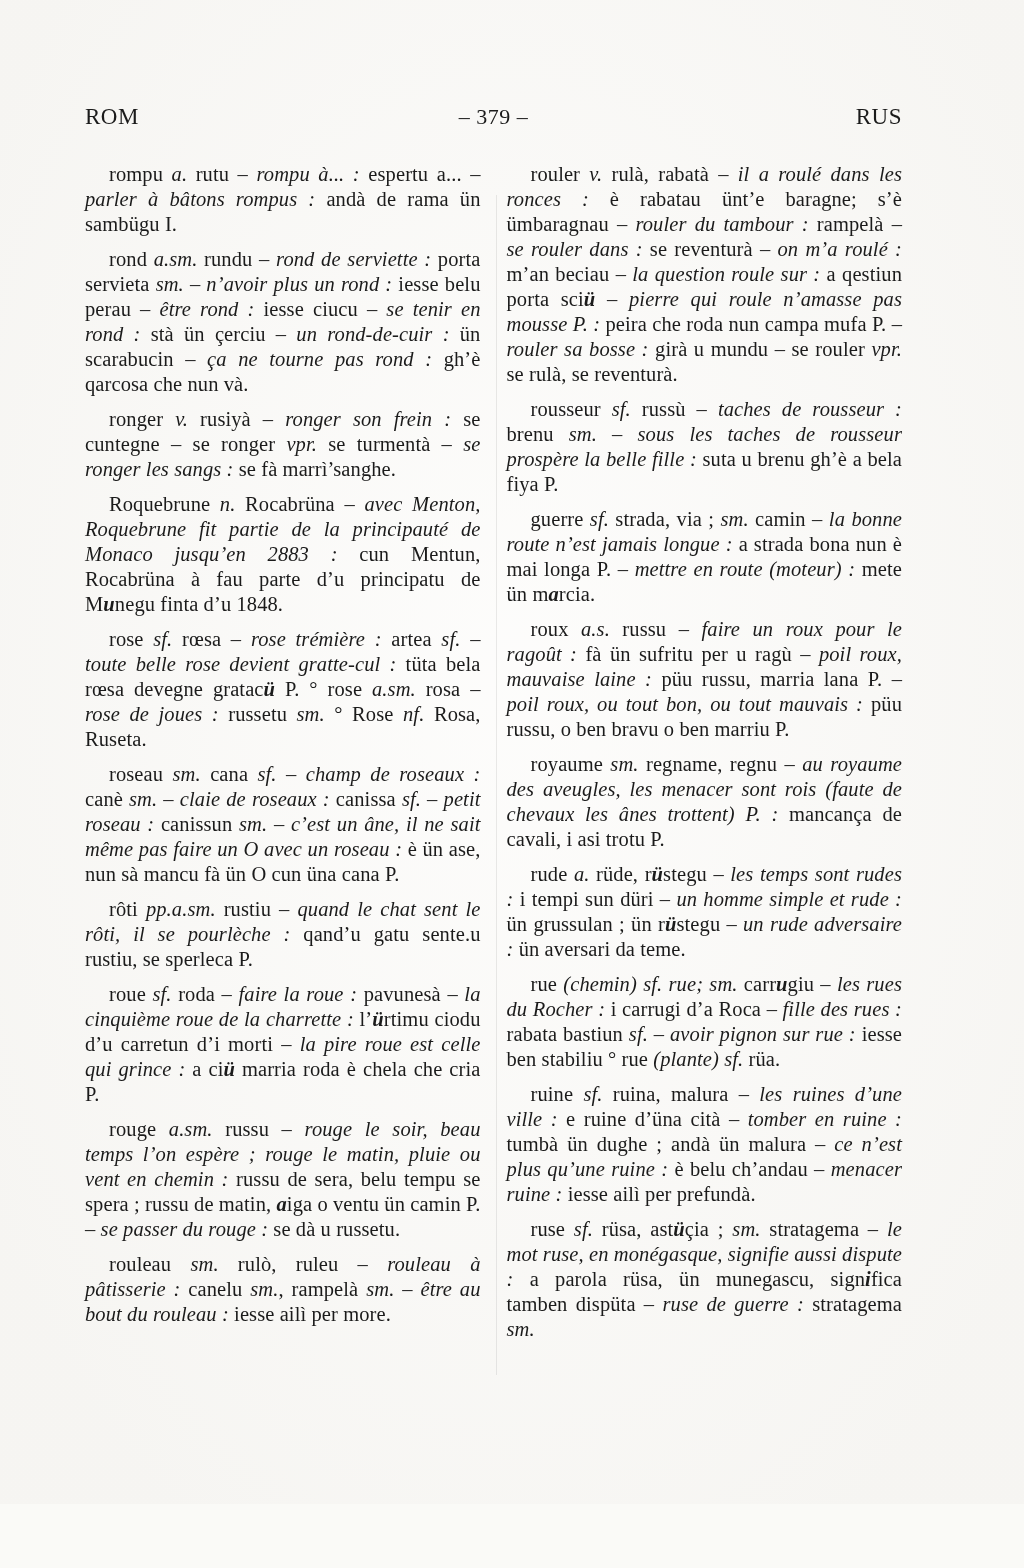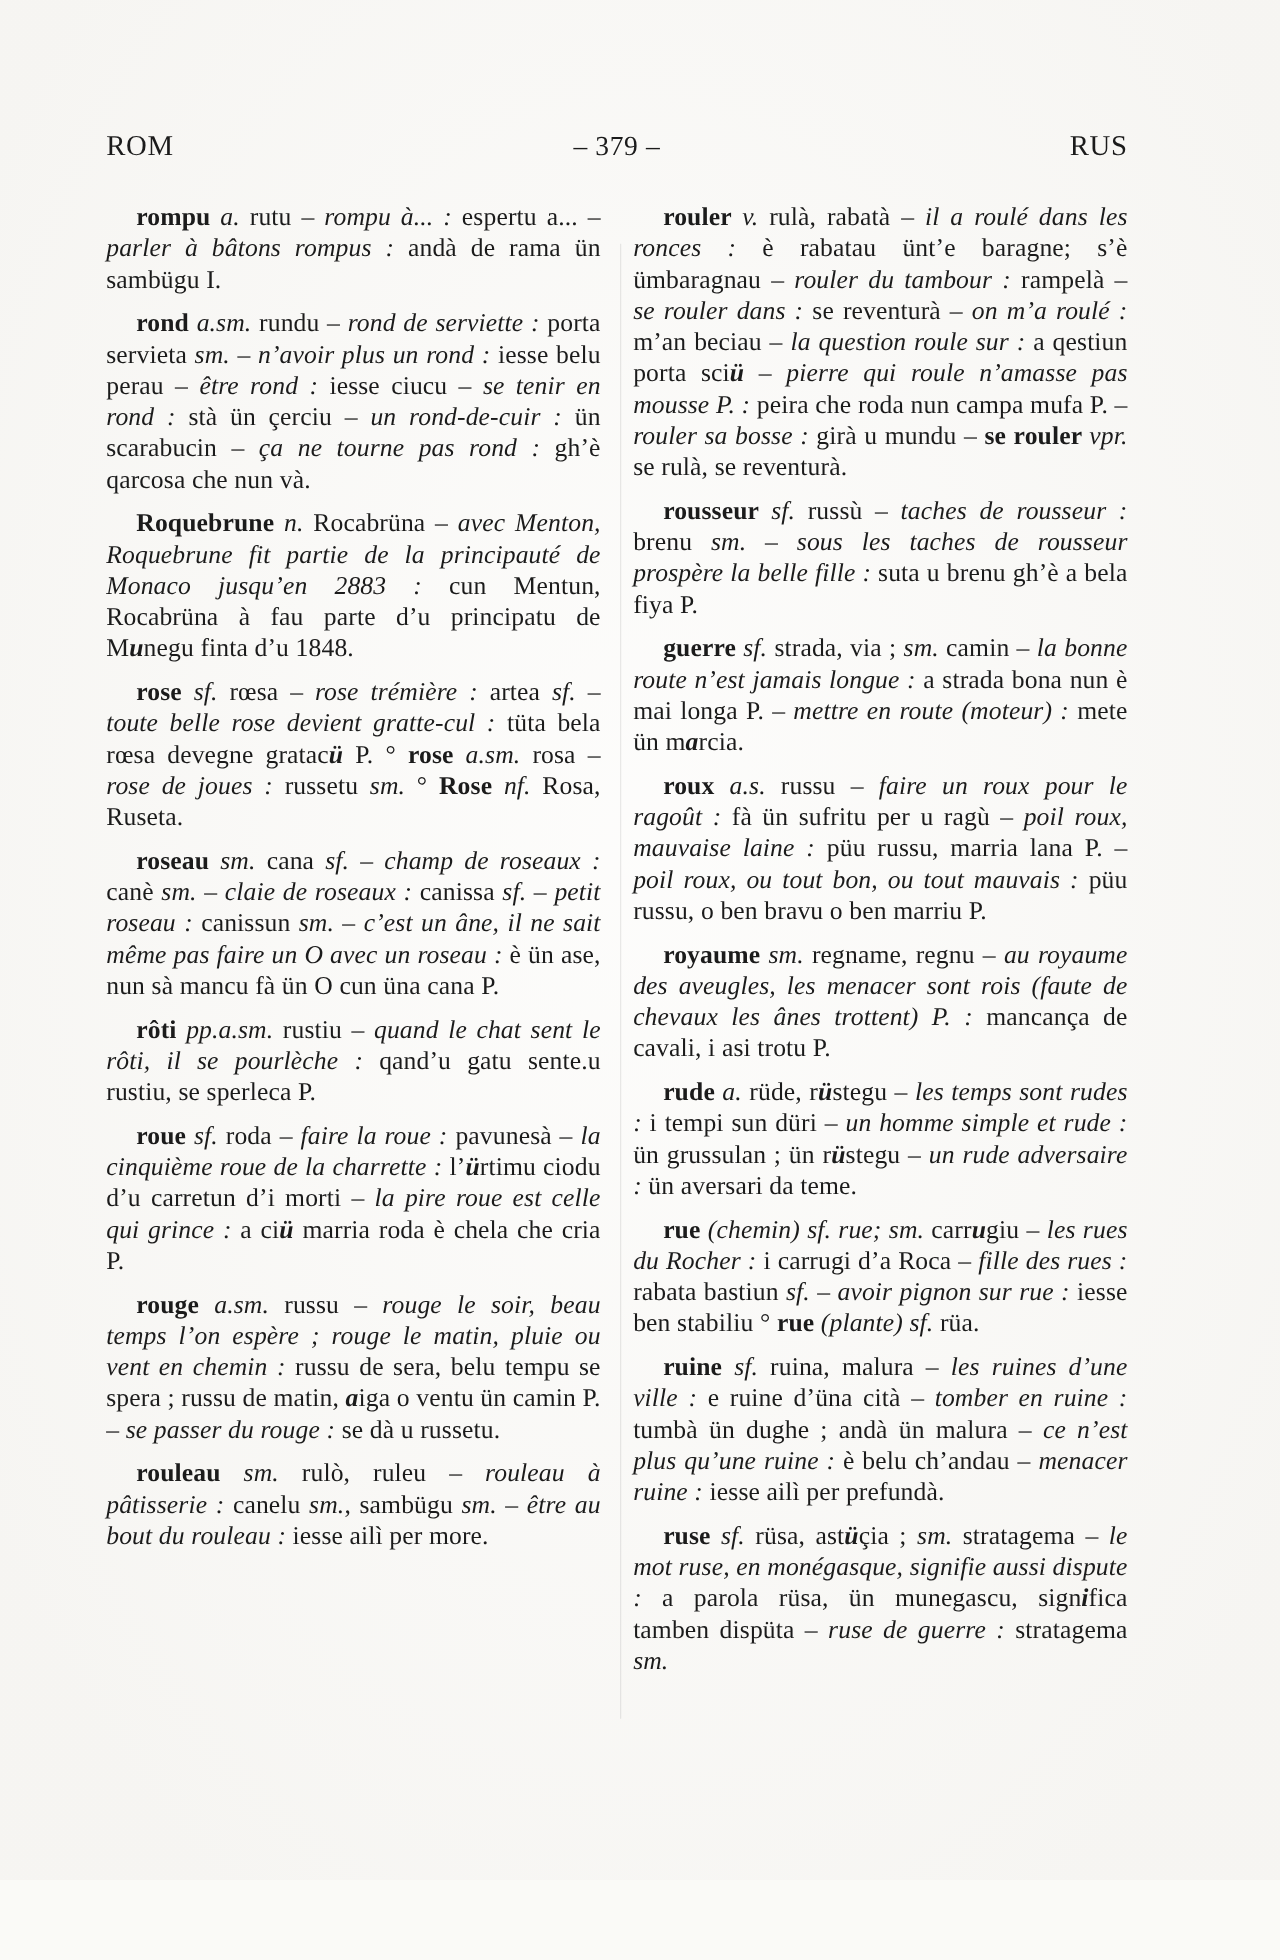--- a/index.html
+++ b/index.html
@@ -37,21 +37,21 @@
     width: 396px;
     text-align: justify;
     font-size: 20.5px;
     line-height: 25px;
     letter-spacing: 0.1px;
   }
   .entry {
     margin: 0 0 10px 0;
     text-indent: 24px;
   }
-  .hw { font-weight: bold; }
+  .hw { font-weight: normal; }
   .it { font-style: italic; }
   .bi { font-weight: bold; font-style: italic; }
   .gutter-line {
     position: absolute;
     left: 496px; top: 195px;
     width: 1px; height: 1180px;
     background: rgba(60,60,55,0.10);
   }
 </style>
 </head>
@@ -63,27 +63,28 @@
     <span class="h-mid">– 379 –</span>
     <span class="h-right">RUS</span>
   </div>
 
   <div class="gutter-line"></div>
 
   <div class="columns">
     <div class="col">
         <p class="entry"><span class="hw">rompu </span><span class="it">a.</span><span> rutu – </span><span class="it">rompu à... :</span><span> espertu a... – </span><span class="it">parler à bâtons rompus :</span><span> andà de rama ün sambügu I.</span></p>
         <p class="entry"><span class="hw">rond </span><span class="it">a.sm.</span><span> rundu – </span><span class="it">rond de serviette :</span><span> porta servieta </span><span class="it">sm.</span><span> – </span><span class="it">n’avoir plus un rond :</span><span> iesse belu perau – </span><span class="it">être rond :</span><span> iesse ciucu – </span><span class="it">se tenir en rond :</span><span> stà ün çerciu – </span><span class="it">un rond-de-cuir :</span><span> ün scarabucin – </span><span class="it">ça ne tourne pas rond :</span><span> gh’è qarcosa che nun và.</span></p>
+        <p class="entry"><span class="hw">ronger </span><span class="it">v.</span><span> rusiyà – </span><span class="it">ronger son frein :</span><span> se cuntegne – </span><span class="hw">se ronger </span><span class="it">vpr.</span><span> se turmentà – </span><span class="it">se ronger les sangs :</span><span> se fà marrì’sanghe.</span></p>
         <p class="entry"><span class="hw">Roquebrune </span><span class="it">n.</span><span> Rocabrüna – </span><span class="it">avec Menton, Roquebrune fit partie de la principauté de Monaco jusqu’en 2883 :</span><span> cun Mentun, Rocabrüna à fau parte d’u principatu de M</span><span class="bi">u</span><span>negu finta d’u 1848.</span></p>
         <p class="entry"><span class="hw">rose </span><span class="it">sf.</span><span> rœsa – </span><span class="it">rose trémière :</span><span> artea </span><span class="it">sf.</span><span> – </span><span class="it">toute belle rose devient gratte-cul :</span><span> tüta bela rœsa devegne gratac</span><span class="bi">ü</span><span> P. ° </span><span class="hw">rose </span><span class="it">a.sm.</span><span> rosa – </span><span class="it">rose de joues :</span><span> russetu </span><span class="it">sm.</span><span> ° </span><span class="hw">Rose </span><span class="it">nf.</span><span> Rosa, Ruseta.</span></p>
         <p class="entry"><span class="hw">roseau </span><span class="it">sm.</span><span> cana </span><span class="it">sf.</span><span> – </span><span class="it">champ de roseaux :</span><span> canè </span><span class="it">sm.</span><span> – </span><span class="it">claie de roseaux :</span><span> canissa </span><span class="it">sf.</span><span> – </span><span class="it">petit roseau :</span><span> canissun </span><span class="it">sm.</span><span> – </span><span class="it">c’est un âne, il ne sait même pas faire un O avec un roseau :</span><span> è ün ase, nun sà mancu fà ün O cun üna cana P.</span></p>
         <p class="entry"><span class="hw">rôti </span><span class="it">pp.a.sm.</span><span> rustiu – </span><span class="it">quand le chat sent le rôti, il se pourlèche :</span><span> qand’u gatu sente.u rustiu, se sperleca P.</span></p>
         <p class="entry"><span class="hw">roue </span><span class="it">sf.</span><span> roda – </span><span class="it">faire la roue :</span><span> pavunesà – </span><span class="it">la cinquième roue de la charrette :</span><span> l’</span><span class="bi">ü</span><span>rtimu ciodu d’u carretun d’i morti – </span><span class="it">la pire roue est celle qui grince :</span><span> a ci</span><span class="bi">ü</span><span> marria roda è chela che cria P.</span></p>
         <p class="entry"><span class="hw">rouge </span><span class="it">a.sm.</span><span> russu – </span><span class="it">rouge le soir, beau temps l’on espère ; rouge le matin, pluie ou vent en chemin :</span><span> russu de sera, belu tempu se spera ; russu de matin, </span><span class="bi">a</span><span>iga o ventu ün camin P. – </span><span class="it">se passer du rouge :</span><span> se dà u russetu.</span></p>
-        <p class="entry"><span class="hw">rouleau </span><span class="it">sm.</span><span> rulò, ruleu – </span><span class="it">rouleau à pâtisserie :</span><span> canelu </span><span class="it">sm.</span><span>, sambügu </span><span class="it">sm.</span><span> – </span><span class="it">être au bout du rouleau :</span><span> iesse ailì per more.</span></p>
+        <p class="entry"><span class="hw">rouleau </span><span class="it">sm.</span><span> rulò, ruleu – </span><span class="it">rouleau à pâtisserie :</span><span> canelu </span><span class="it">sm.</span><span>, rampelà </span><span class="it">sm.</span><span> – </span><span class="it">être au bout du rouleau :</span><span> iesse ailì per more.</span></p>
       </div>
     <div class="col">
         <p class="entry"><span class="hw">rouler </span><span class="it">v.</span><span> rulà, rabatà – </span><span class="it">il a roulé dans les ronces :</span><span> è rabatau ünt’e baragne; s’è ümbaragnau – </span><span class="it">rouler du tambour :</span><span> rampelà – </span><span class="it">se rouler dans :</span><span> se reventurà – </span><span class="it">on m’a roulé :</span><span> m’an beciau – </span><span class="it">la question roule sur :</span><span> a qestiun porta sci</span><span class="bi">ü</span><span> – </span><span class="it">pierre qui roule n’amasse pas mousse P. :</span><span> peira che roda nun campa mufa P. – </span><span class="it">rouler sa bosse :</span><span> girà u mundu – </span><span class="hw">se rouler </span><span class="it">vpr.</span><span> se rulà, se reventurà.</span></p>
         <p class="entry"><span class="hw">rousseur </span><span class="it">sf.</span><span> russù – </span><span class="it">taches de rousseur :</span><span> brenu </span><span class="it">sm.</span><span> – </span><span class="it">sous les taches de rousseur prospère la belle fille :</span><span> suta u brenu gh’è a bela fiya P.</span></p>
         <p class="entry"><span class="hw">guerre </span><span class="it">sf.</span><span> strada, via ; </span><span class="it">sm.</span><span> camin – </span><span class="it">la bonne route n’est jamais longue :</span><span> a strada bona nun è mai longa P. – </span><span class="it">mettre en route (moteur) :</span><span> mete ün m</span><span class="bi">a</span><span>rcia.</span></p>
         <p class="entry"><span class="hw">roux </span><span class="it">a.s.</span><span> russu – </span><span class="it">faire un roux pour le ragoût :</span><span> fà ün sufritu per u ragù – </span><span class="it">poil roux, mauvaise laine :</span><span> püu russu, marria lana P. – </span><span class="it">poil roux, ou tout bon, ou tout mauvais :</span><span> püu russu, o ben bravu o ben marriu P.</span></p>
         <p class="entry"><span class="hw">royaume </span><span class="it">sm.</span><span> regname, regnu – </span><span class="it">au royaume des aveugles, les menacer sont rois (faute de chevaux les ânes trottent) P. :</span><span> mancança de cavali, i asi trotu P.</span></p>
         <p class="entry"><span class="hw">rude </span><span class="it">a.</span><span> rüde, r</span><span class="bi">ü</span><span>stegu – </span><span class="it">les temps sont rudes :</span><span> i tempi sun düri – </span><span class="it">un homme simple et rude :</span><span> ün grussulan ; ün r</span><span class="bi">ü</span><span>stegu – </span><span class="it">un rude adversaire :</span><span> ün aversari da teme.</span></p>
         <p class="entry"><span class="hw">rue </span><span class="it">(chemin) sf. rue; sm.</span><span> carr</span><span class="bi">u</span><span>giu – </span><span class="it">les rues du Rocher :</span><span> i carrugi d’a Roca – </span><span class="it">fille des rues :</span><span> rabata bastiun </span><span class="it">sf.</span><span> – </span><span class="it">avoir pignon sur rue :</span><span> iesse ben stabiliu ° </span><span class="hw">rue </span><span class="it">(plante) sf.</span><span> rüa.</span></p>
         <p class="entry"><span class="hw">ruine </span><span class="it">sf.</span><span> ruina, malura – </span><span class="it">les ruines d’une ville :</span><span> e ruine d’üna cità – </span><span class="it">tomber en ruine :</span><span> tumbà ün dughe ; andà ün malura – </span><span class="it">ce n’est plus qu’une ruine :</span><span> è belu ch’andau – </span><span class="it">menacer ruine :</span><span> iesse ailì per prefundà.</span></p>

